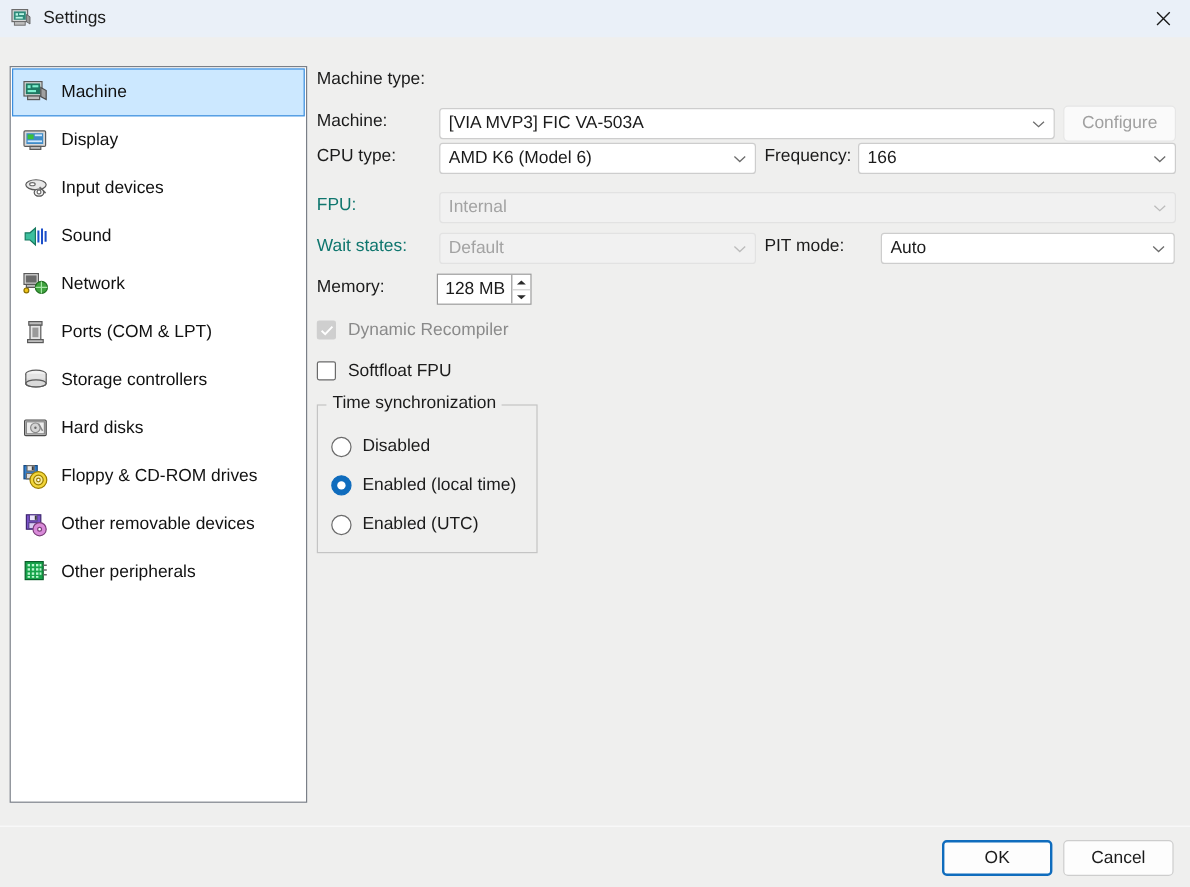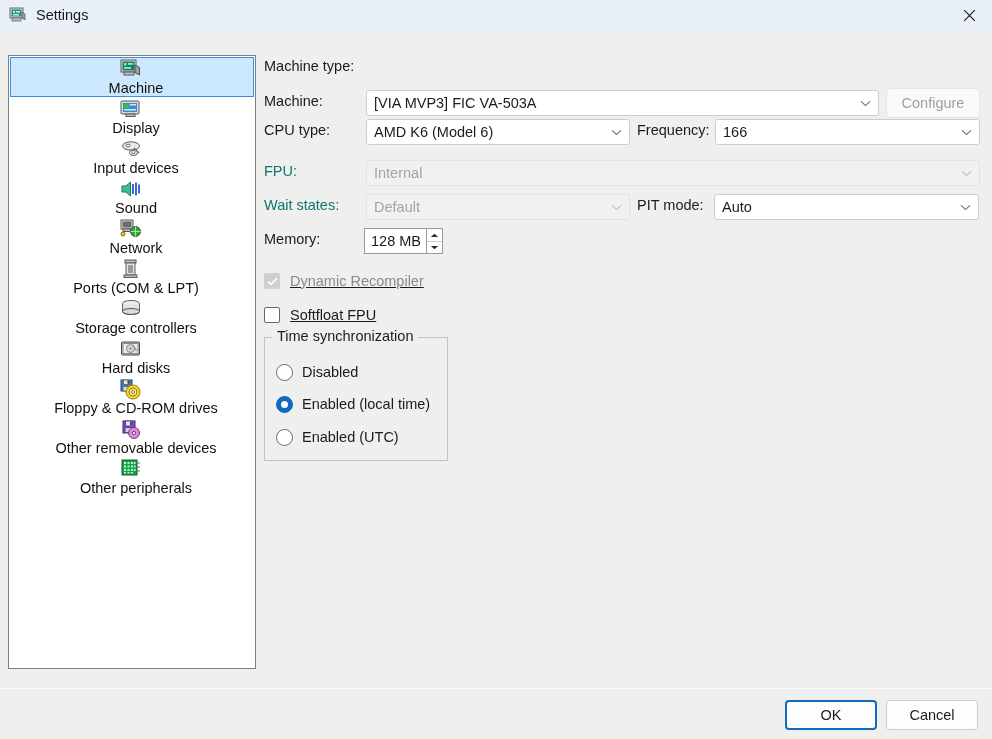--- a/index.html
+++ b/index.html
@@ -49,21 +49,20 @@
     padding: 1px;
     overflow: hidden;
   }
   .side-item {
     position: relative;
     height: 40px;
     display: flex; align-items: center;
     padding-left: 8px;
     cursor: default;
     border: 1px solid transparent;
-    flex-direction: column;
   }
   .side-item.selected {
     background: #cce8ff;
     border: 1px solid #3b8ede;
   }
   .side-ico {
     width: 22px; height: 22px;
     margin-right: 10px;
     flex: 0 0 22px;
     display: block;
@@ -157,23 +156,22 @@
     display: flex; align-items: center; justify-content: center;
     font-size: 14.5px; color: #1b1b1b;
     cursor: default;
   }
   .btn.disabled { color: #a0a0a0; background: #fafafa; border-color: #e6e6e6; }
   .btn.default { border: 2px solid #0f6cbd; background: #fdfdfd; }
 
   
   .chkrow {
     position: absolute; left: 0; height: 22px;
-    display: flex; align-items: flex-end;
-    cursor: default;
-    text-decoration: underline;
+    display: flex; align-items: flex-start;
+    cursor: default;
   }
   .chkbox {
     width: 16px; height: 16px;
     border: 1px solid #6a6a6a;
     background: #ffffff;
     border-radius: 2px;
     margin-right: 10px;
     display: flex; align-items: center; justify-content: center;
     flex: 0 0 16px;
   }
@@ -442,21 +440,21 @@
     <span class="lbl dim">Wait states:</span>
     <div class="combo disabled" style="left:102px; width:264px;">
       <span class="val">Default</span>
       <span class="chev">
         <svg width="11" height="7" viewBox="0 0 11 7">
             <path d="M1 1.4 L5.5 5.6 L10 1.4" stroke="#bcbcbc" stroke-width="1.1" fill="none"></path>
           </svg>
       </span>
     </div>
     <span class="lbl" style="left:373px;">PIT mode:</span>
-    <div class="combo" style="left:450px; width:265px;">
+    <div class="combo" style="left:470px; width:245px;">
       <span class="val">Auto</span>
       <span class="chev">
         <svg width="11" height="7" viewBox="0 0 11 7">
             <path d="M1 1.4 L5.5 5.6 L10 1.4" stroke="#6d6d6d" stroke-width="1.1" fill="none"></path>
           </svg>
       </span>
     </div>
   </div>
 
   <div class="row" style="top:173px;">

